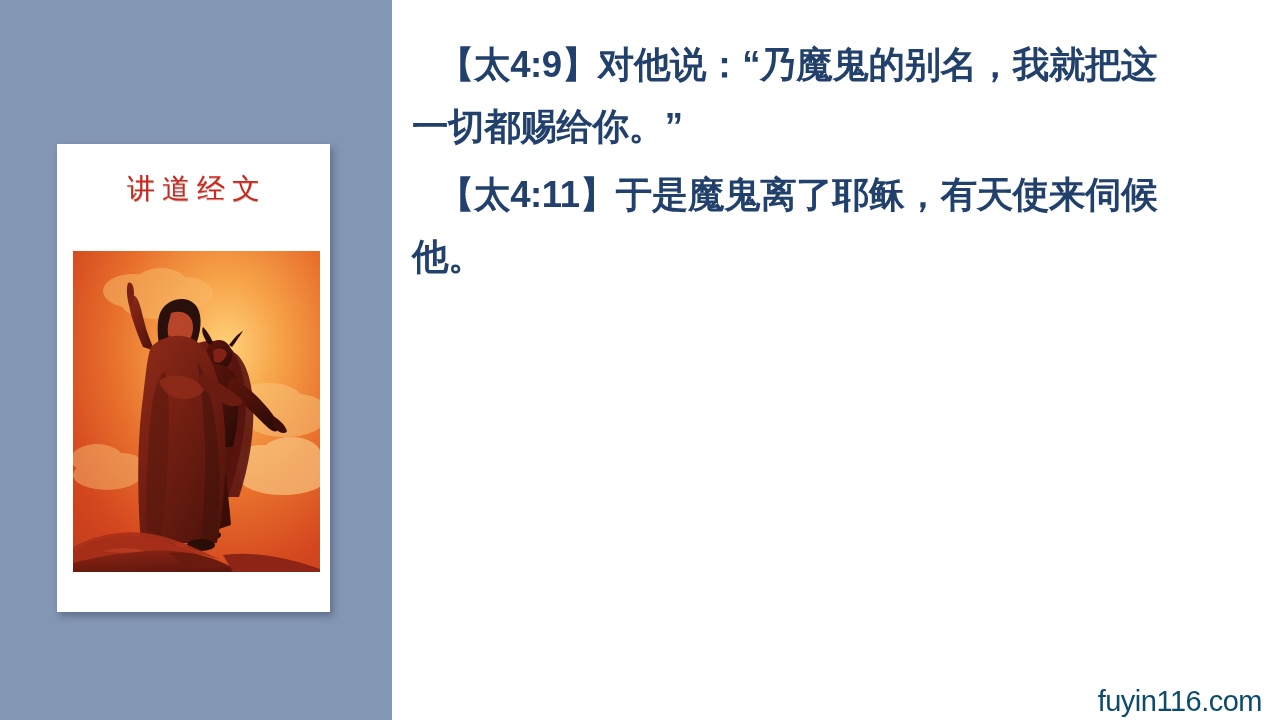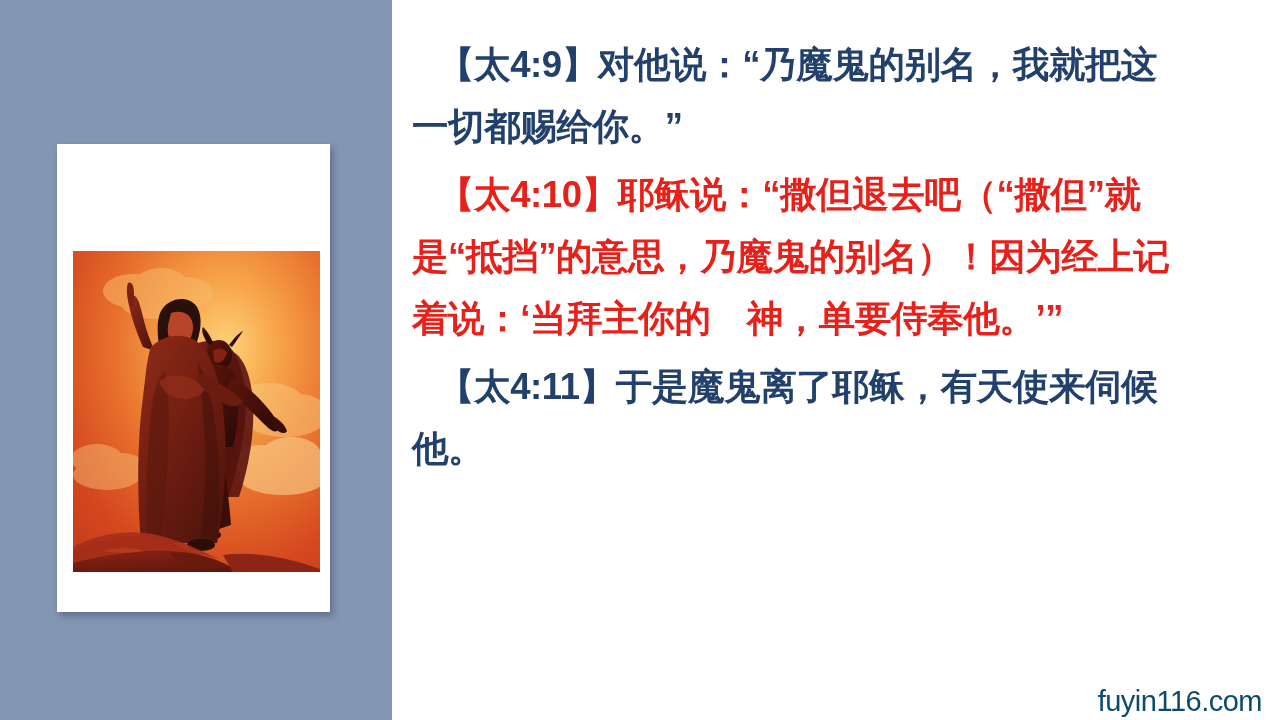--- a/index.html
+++ b/index.html
@@ -111,20 +111,21 @@
 </style>
 </head>
 <body>
 
 <div id="slide">
 
   <div id="left-panel"></div>
 
   <div id="scripture-card">
 
+    <div id="card-title">讲道经文</div>
 
     <div id="illustration">
       <svg viewBox="0 0 247 321" preserveAspectRatio="xMidYMid slice">
         <defs>
           <radialGradient id="skyGrad" cx="0.62" cy="0.30" r="0.95">
             <stop offset="0%" stop-color="#ffd27a"></stop>
             <stop offset="22%" stop-color="#f7a44a"></stop>
             <stop offset="48%" stop-color="#e8702c"></stop>
             <stop offset="75%" stop-color="#d4471f"></stop>
             <stop offset="100%" stop-color="#c03a1c"></stop>
@@ -243,19 +244,18 @@
           <path d="M96 302 C118 300 140 306 158 316 L120 318 C108 312 100 306 96 302 Z" fill="#6b1a0e"></path>
           <path d="M150 304 C180 300 214 306 247 318 L247 321 L160 321 Z" fill="#8c2516"></path>
           <path d="M30 300 C44 296 60 296 72 300 C58 302 42 302 30 300 Z" fill="#c13e22" opacity="0.7"></path>
         </g>
       </svg>
     </div>
   </div>
 
   <div id="scripture-text">
     <p class="verse navy v9">【太4:9】对他说：“乃魔鬼的别名，我就把这一切都赐给你。”</p>
-    <p class="verse red v10">【太4:10】耶稣说：“撒但退去吧（“撒但”就是“抵挡”的意思，乃魔鬼的别名）！因为经上记着说：‘当拜主你的　神，单要侍奉他。’”</p>
     <p class="verse navy v11">【太4:11】于是魔鬼离了耶稣，有天使来伺候他。</p>
   </div>
 
   <div id="watermark">fuyin116.com</div>
 
 </div>
 
 </body></html>

